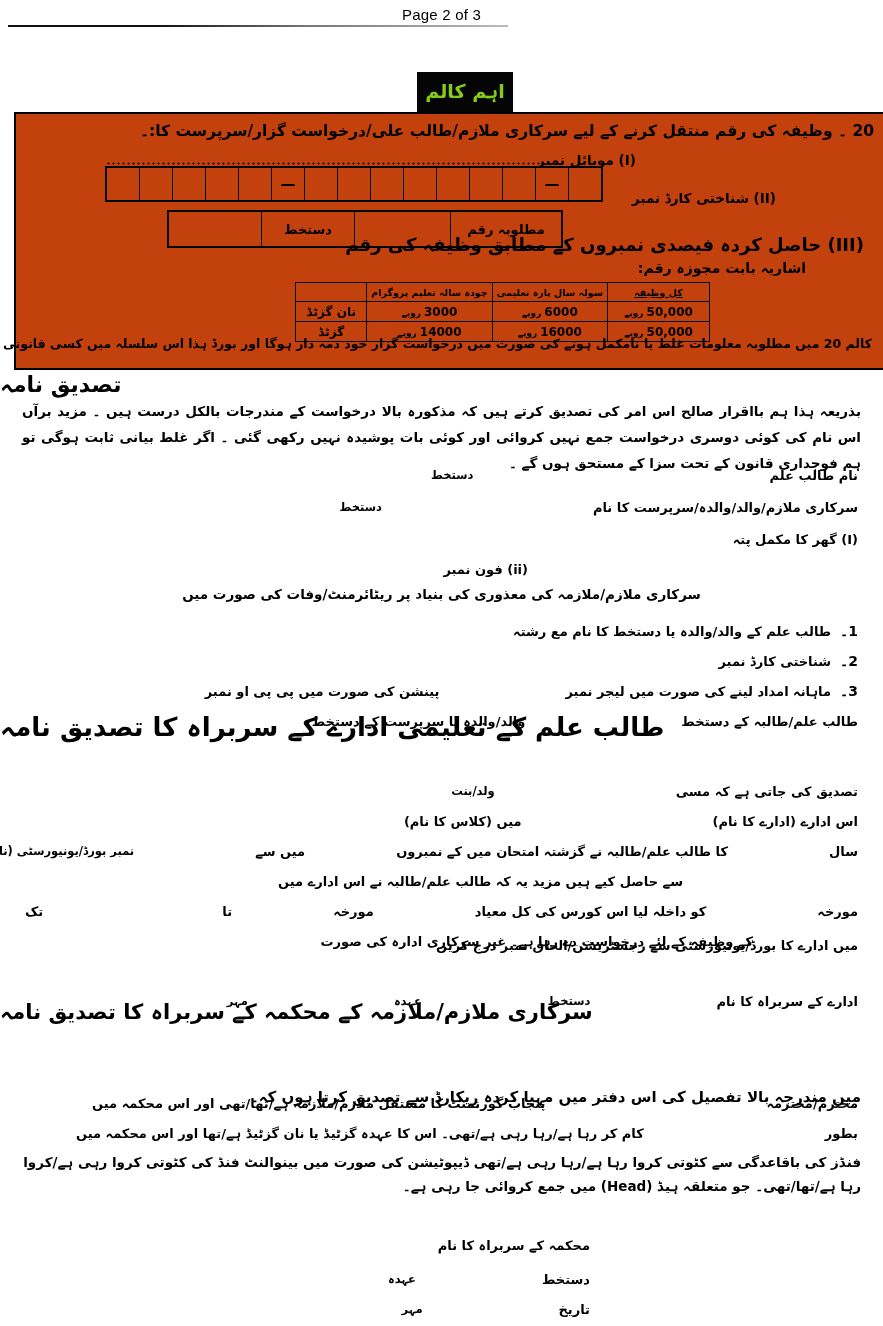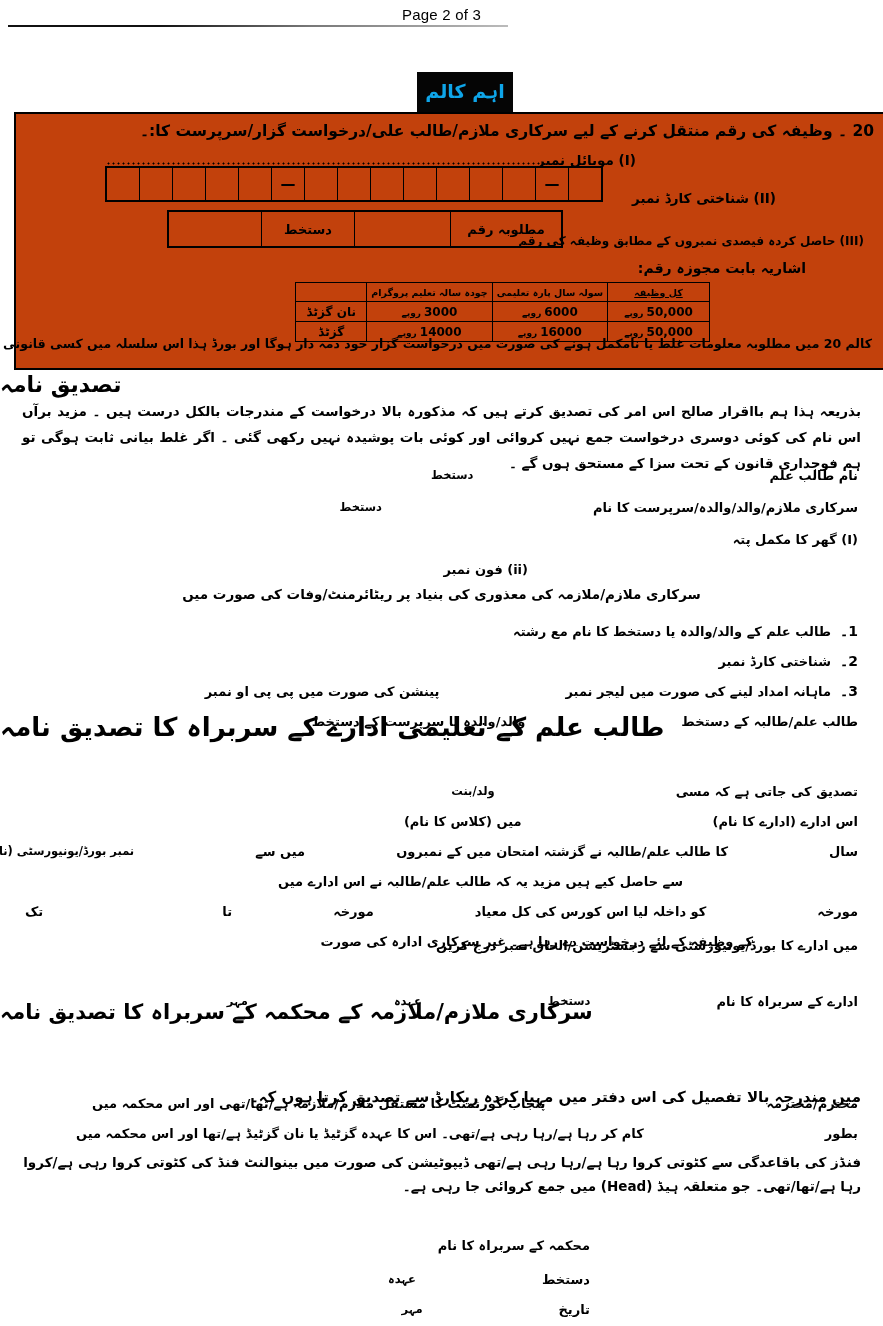--- a/index.html
+++ b/index.html
@@ -31,21 +31,21 @@
   }
 
   
   .black-box{
     position:absolute;top:72px;left:417px;
     width:96px;height:40px;
     background:#050505;
     display:flex;align-items:center;justify-content:center;
   }
   .black-box .bb-text{
-    color:#0ea5e9;font-size:19px;font-weight:700;
+    color:#84cc16;font-size:19px;font-weight:700;
     font-family:"DejaVu Sans",sans-serif;
     line-height:1;
     transform:translateY(-1px);
   }
 
   
   .box20{
     position:absolute;top:112px;left:14px;
     width:874px;height:258px;
     border:2.5px solid #000;
@@ -69,21 +69,21 @@
     background-image:radial-gradient(circle,#000 0.9px,transparent 1.1px);
     background-size:5px 3px;background-repeat:repeat-x;
   }
 
   .lbl-2{
     position:absolute;top:76px;right:110px;
     font-size:13.5px;font-weight:700;white-space:nowrap;
   }
   .lbl-3{
     position:absolute;top:120px;right:22px;
-    font-size:12px;font-weight:700;white-space:nowrap;
+    font-size:18px;font-weight:700;white-space:nowrap;
   }
 
   
   .cnic-strip{
     position:absolute;top:52px;right:283px;
     display:flex;direction:ltr;
     border:2px solid #000;border-left:2px solid #000;
     height:32px;
   }
   .cnic-cell{

